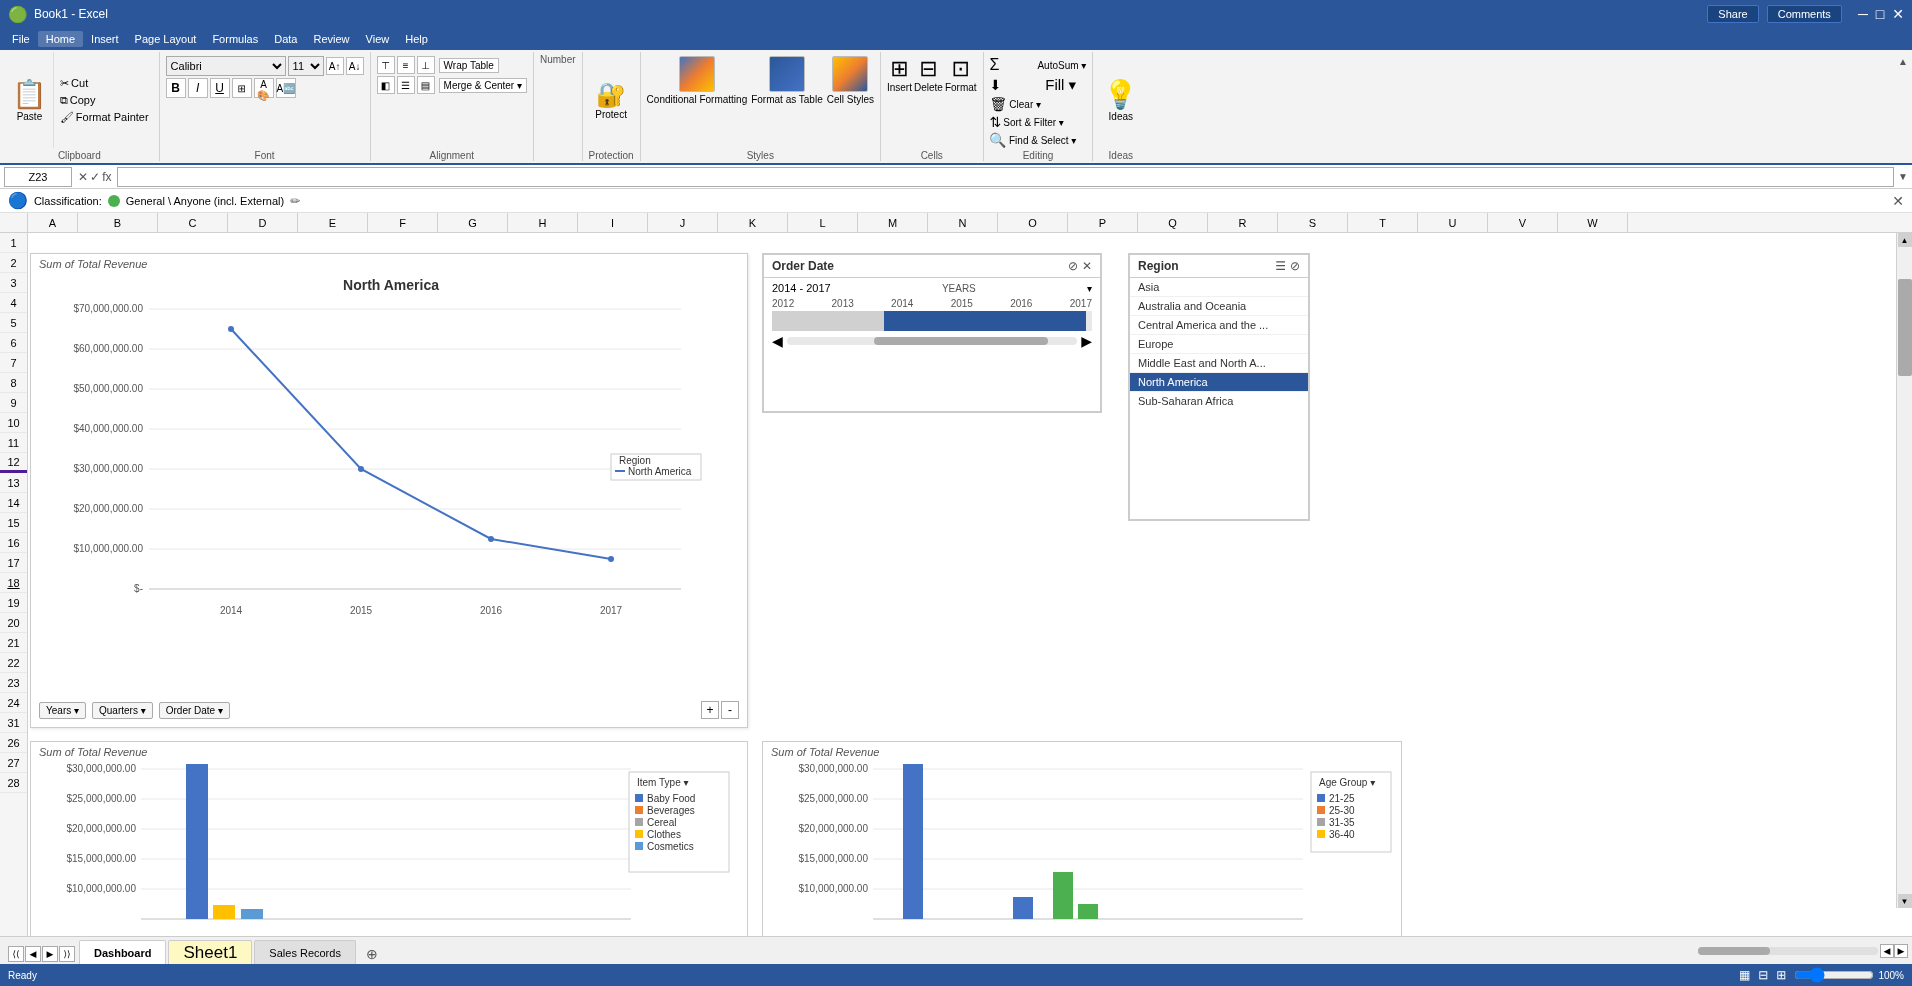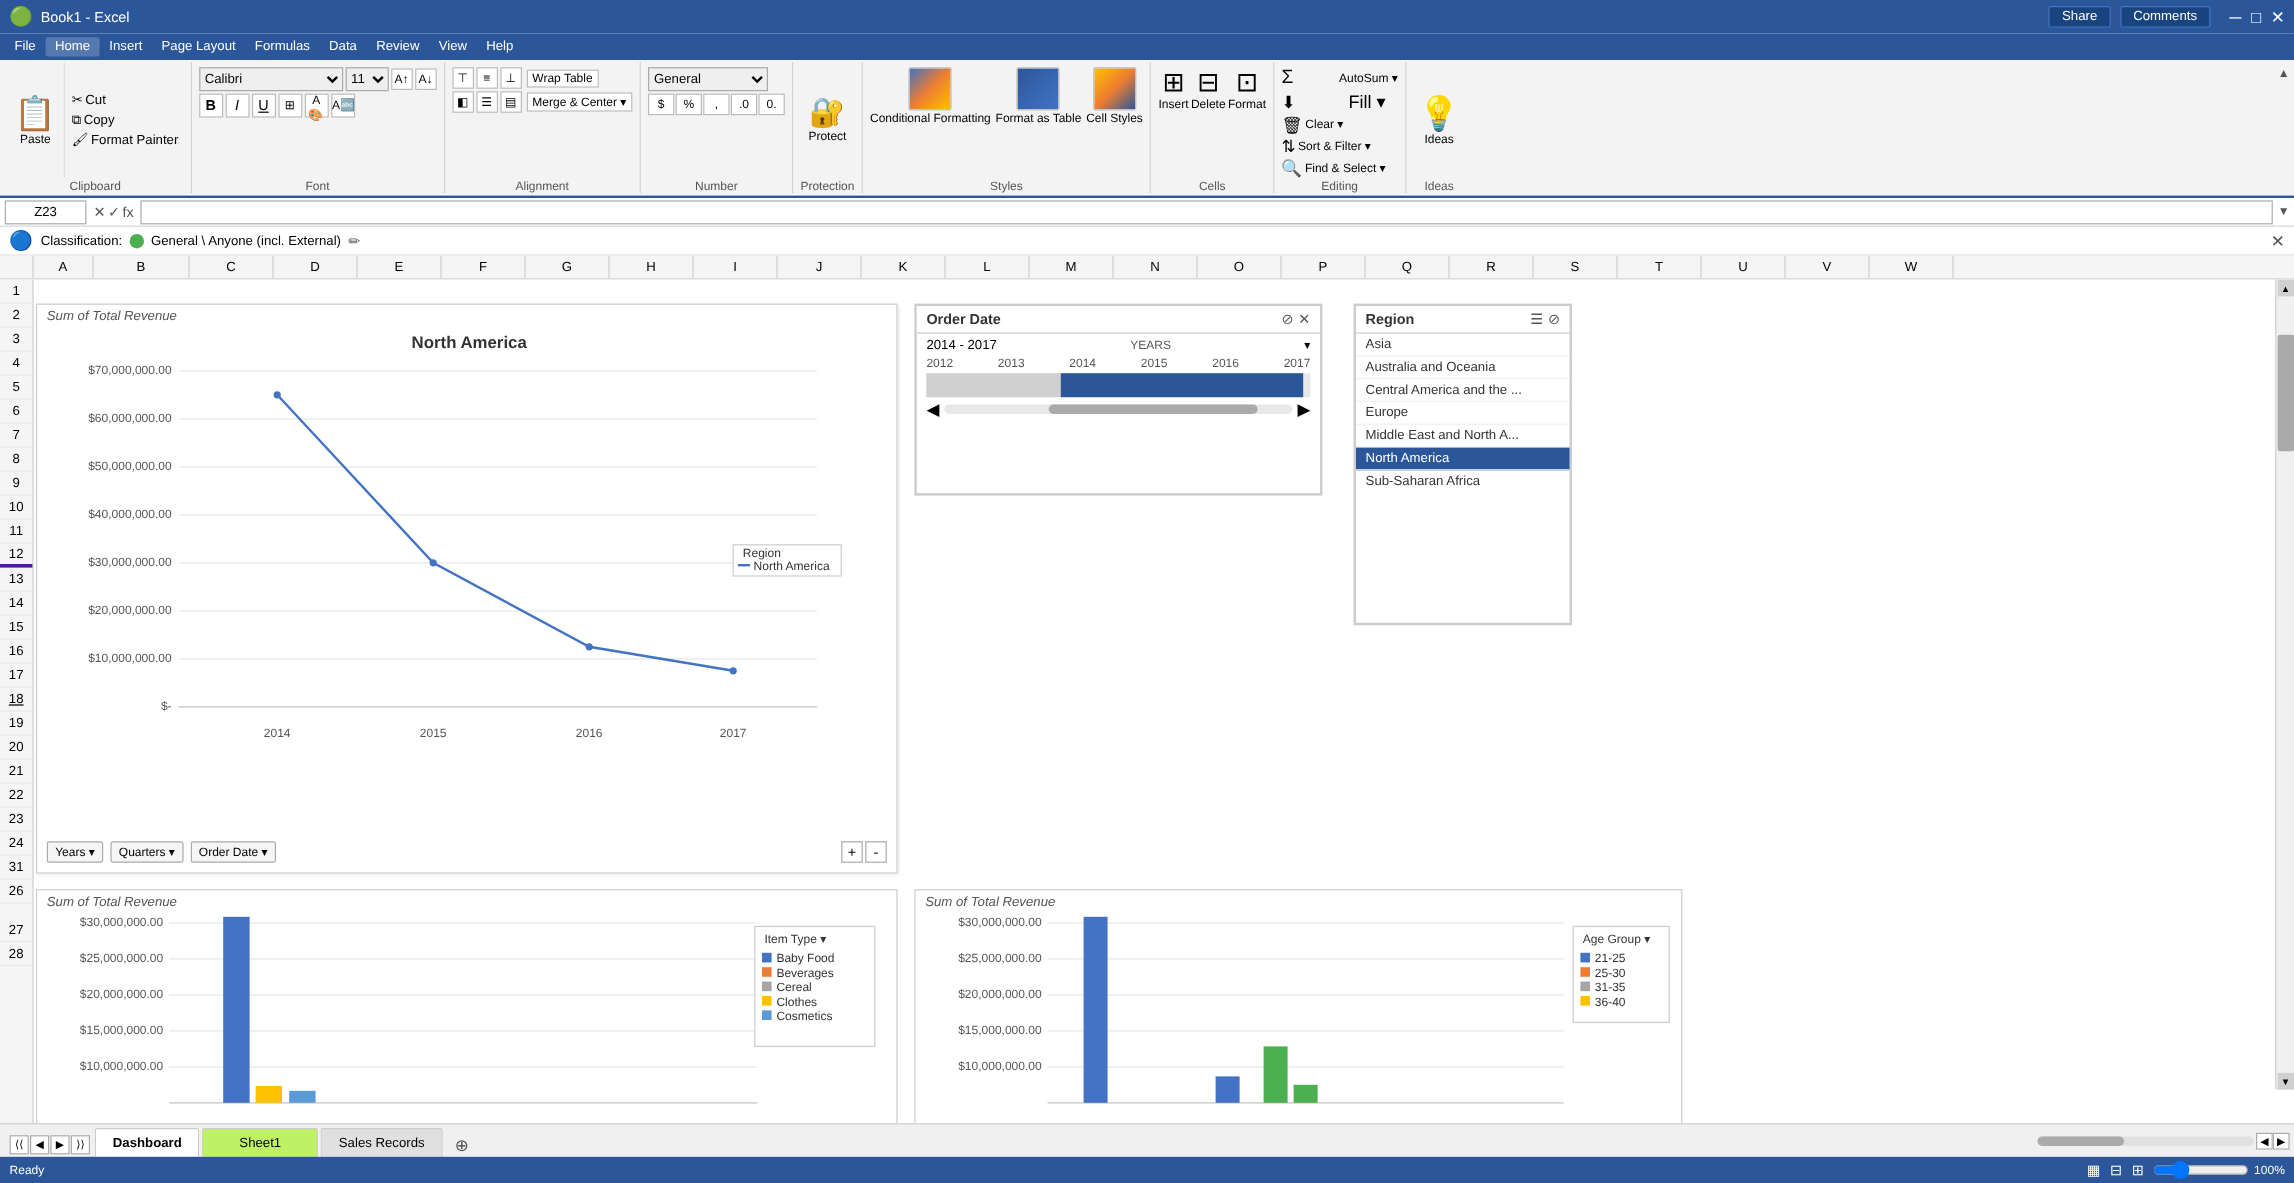--- a/index.html
+++ b/index.html
@@ -101,32 +101,20 @@
           <button style="width:18px; height:18px; border:1px solid #bbb; background:#fff; cursor:pointer; font-size:10px;">◧</button>
           <button style="width:18px; height:18px; border:1px solid #bbb; background:#fff; cursor:pointer; font-size:10px;">☰</button>
           <button style="width:18px; height:18px; border:1px solid #bbb; background:#fff; cursor:pointer; font-size:10px;">▤</button>
           <button style="padding:1px 4px; border:1px solid #bbb; background:#fff; cursor:pointer; font-size:10px; margin-left:2px;">Merge &amp; Center ▾</button>
         </div>
       </div>
       <div style="font-size:10px; color:#555; text-align:center; margin-top:2px;">Alignment</div>
     </div>
 
     <div style="display:flex; flex-direction:column; padding:0 6px; border-right:1px solid #d0d0d0;">
-      <div style="display:flex; flex-direction:column; gap:2px; flex:1; padding-top:4px;">
-        <select style="width:100px; height:20px; font-size:11px; border:1px solid #aaa;">
-          <option>General</option>
-        </select>
-        <div style="display:flex; align-items:center; gap:1px;">
-          <button style="width:22px; height:18px; border:1px solid #bbb; background:#fff; cursor:pointer; font-size:10px;">$</button>
-          <button style="width:22px; height:18px; border:1px solid #bbb; background:#fff; cursor:pointer; font-size:10px;">%</button>
-          <button style="width:22px; height:18px; border:1px solid #bbb; background:#fff; cursor:pointer; font-size:10px;">,</button>
-          <button style="width:22px; height:18px; border:1px solid #bbb; background:#fff; cursor:pointer; font-size:10px;">.0</button>
-          <button style="width:22px; height:18px; border:1px solid #bbb; background:#fff; cursor:pointer; font-size:10px;">0.</button>
-        </div>
-      </div>
       <div style="font-size:10px; color:#555; text-align:center; margin-top:2px;">Number</div>
     </div>
 
     <div style="display:flex; flex-direction:column; padding:0 6px; border-right:1px solid #d0d0d0;">
       <div style="display:flex; align-items:center; justify-content:center; flex:1; padding:4px;">
         <div style="display:flex; flex-direction:column; align-items:center; cursor:pointer;">
           <span style="font-size:24px;">🔐</span>
           <span style="font-size:10px;">Protect</span>
         </div>
       </div>
@@ -283,21 +271,21 @@
           <div style="height:20px; border-bottom:1px solid #e8e8e8; display:flex; align-items:center; justify-content:center; font-size:11px;">17</div>
           <div style="height:20px; border-bottom:1px solid #e8e8e8; display:flex; align-items:center; justify-content:center; font-size:11px;text-decoration:underline;">18</div>
           <div style="height:20px; border-bottom:1px solid #e8e8e8; display:flex; align-items:center; justify-content:center; font-size:11px;">19</div>
           <div style="height:20px; border-bottom:1px solid #e8e8e8; display:flex; align-items:center; justify-content:center; font-size:11px;">20</div>
           <div style="height:20px; border-bottom:1px solid #e8e8e8; display:flex; align-items:center; justify-content:center; font-size:11px;">21</div>
           <div style="height:20px; border-bottom:1px solid #e8e8e8; display:flex; align-items:center; justify-content:center; font-size:11px;">22</div>
           <div style="height:20px; border-bottom:1px solid #e8e8e8; display:flex; align-items:center; justify-content:center; font-size:11px;">23</div>
           <div style="height:20px; border-bottom:1px solid #e8e8e8; display:flex; align-items:center; justify-content:center; font-size:11px;">24</div>
           <div style="height:20px; border-bottom:1px solid #e8e8e8; display:flex; align-items:center; justify-content:center; font-size:11px;">31</div>
           <div style="height:20px; border-bottom:1px solid #e8e8e8; display:flex; align-items:center; justify-content:center; font-size:11px;">26</div>
-          <div style="height:20px; border-bottom:1px solid #e8e8e8; display:flex; align-items:center; justify-content:center; font-size:11px;margin-top:12px;">27</div>
+          <div style="height:20px; border-bottom:1px solid #e8e8e8; display:flex; align-items:center; justify-content:center; font-size:11px;">27</div>
           <div style="height:20px; border-bottom:1px solid #e8e8e8; display:flex; align-items:center; justify-content:center; font-size:11px;">28</div>
         </div>
       </div>
 
       <div style="position:absolute; top:20px; left:30px; width:718px; height:475px; background:#fff; border:1px solid #ccc; box-shadow:1px 1px 3px rgba(0,0,0,0.1);">
         
         <div style="position:absolute; top:4px; left:8px; font-size:11px; font-style:italic; color:#555;">Sum of Total Revenue</div>
         
         
         <svg width="718" height="475" xmlns="http://www.w3.org/2000/svg">
@@ -513,21 +501,21 @@
   <div style="height:28px; background:#f0f0f0; border-top:1px solid #ccc; display:flex; align-items:flex-end; padding-left:8px; padding-bottom:0;">
 
     <div style="display:flex; align-items:center; gap:1px; margin-right:4px; margin-bottom:2px;">
       <button style="width:16px; height:16px; border:1px solid #aaa; background:#fff; cursor:pointer; font-size:9px;">⟨⟨</button>
       <button style="width:16px; height:16px; border:1px solid #aaa; background:#fff; cursor:pointer; font-size:9px;">◀</button>
       <button style="width:16px; height:16px; border:1px solid #aaa; background:#fff; cursor:pointer; font-size:9px;">▶</button>
       <button style="width:16px; height:16px; border:1px solid #aaa; background:#fff; cursor:pointer; font-size:9px;">⟩⟩</button>
     </div>
 
     <div style="height:24px; padding:0 14px; display:flex; align-items:center; font-size:11px; cursor:pointer; border:1px solid #ccc; border-bottom:none; background:#fff; font-weight:600; border-radius:2px 2px 0 0; margin-right:2px;">Dashboard</div>
-    <div style="height:24px; padding:0 30px; display:flex; align-items:center; font-size:11px; cursor:pointer; border:1px solid #ccc; border-bottom:none; background:#bef264; border-radius:2px 2px 0 0; margin-right:2px;">Sheet1</div>
+    <div style="height:24px; padding:0 14px; display:flex; align-items:center; font-size:17px; cursor:pointer; border:1px solid #ccc; border-bottom:none; background:#fef9c3; border-radius:2px 2px 0 0; margin-right:2px;">Sheet1</div>
     <div style="height:24px; padding:0 14px; display:flex; align-items:center; font-size:11px; cursor:pointer; border:1px solid #ccc; border-bottom:none; background:#e0e0e0; border-radius:2px 2px 0 0; margin-right:2px;">Sales Records</div>
     <div style="width:20px; height:20px; display:flex; align-items:center; justify-content:center; cursor:pointer; font-size:14px; color:#555; margin-left:4px;">⊕</div>
 
     <div style="margin-left:auto; display:flex; align-items:center; height:100%; padding:0 4px;">
       <div style="width:180px; height:8px; background:#e0e0e0; border-radius:4px; position:relative;">
         <div style="position:absolute; left:0; width:40%; height:100%; background:#aaa; border-radius:4px;"></div>
       </div>
       <button style="width:14px; height:14px; border:1px solid #aaa; background:#fff; cursor:pointer; font-size:9px; margin-left:2px;">◀</button>
       <button style="width:14px; height:14px; border:1px solid #aaa; background:#fff; cursor:pointer; font-size:9px;">▶</button>
     </div>

